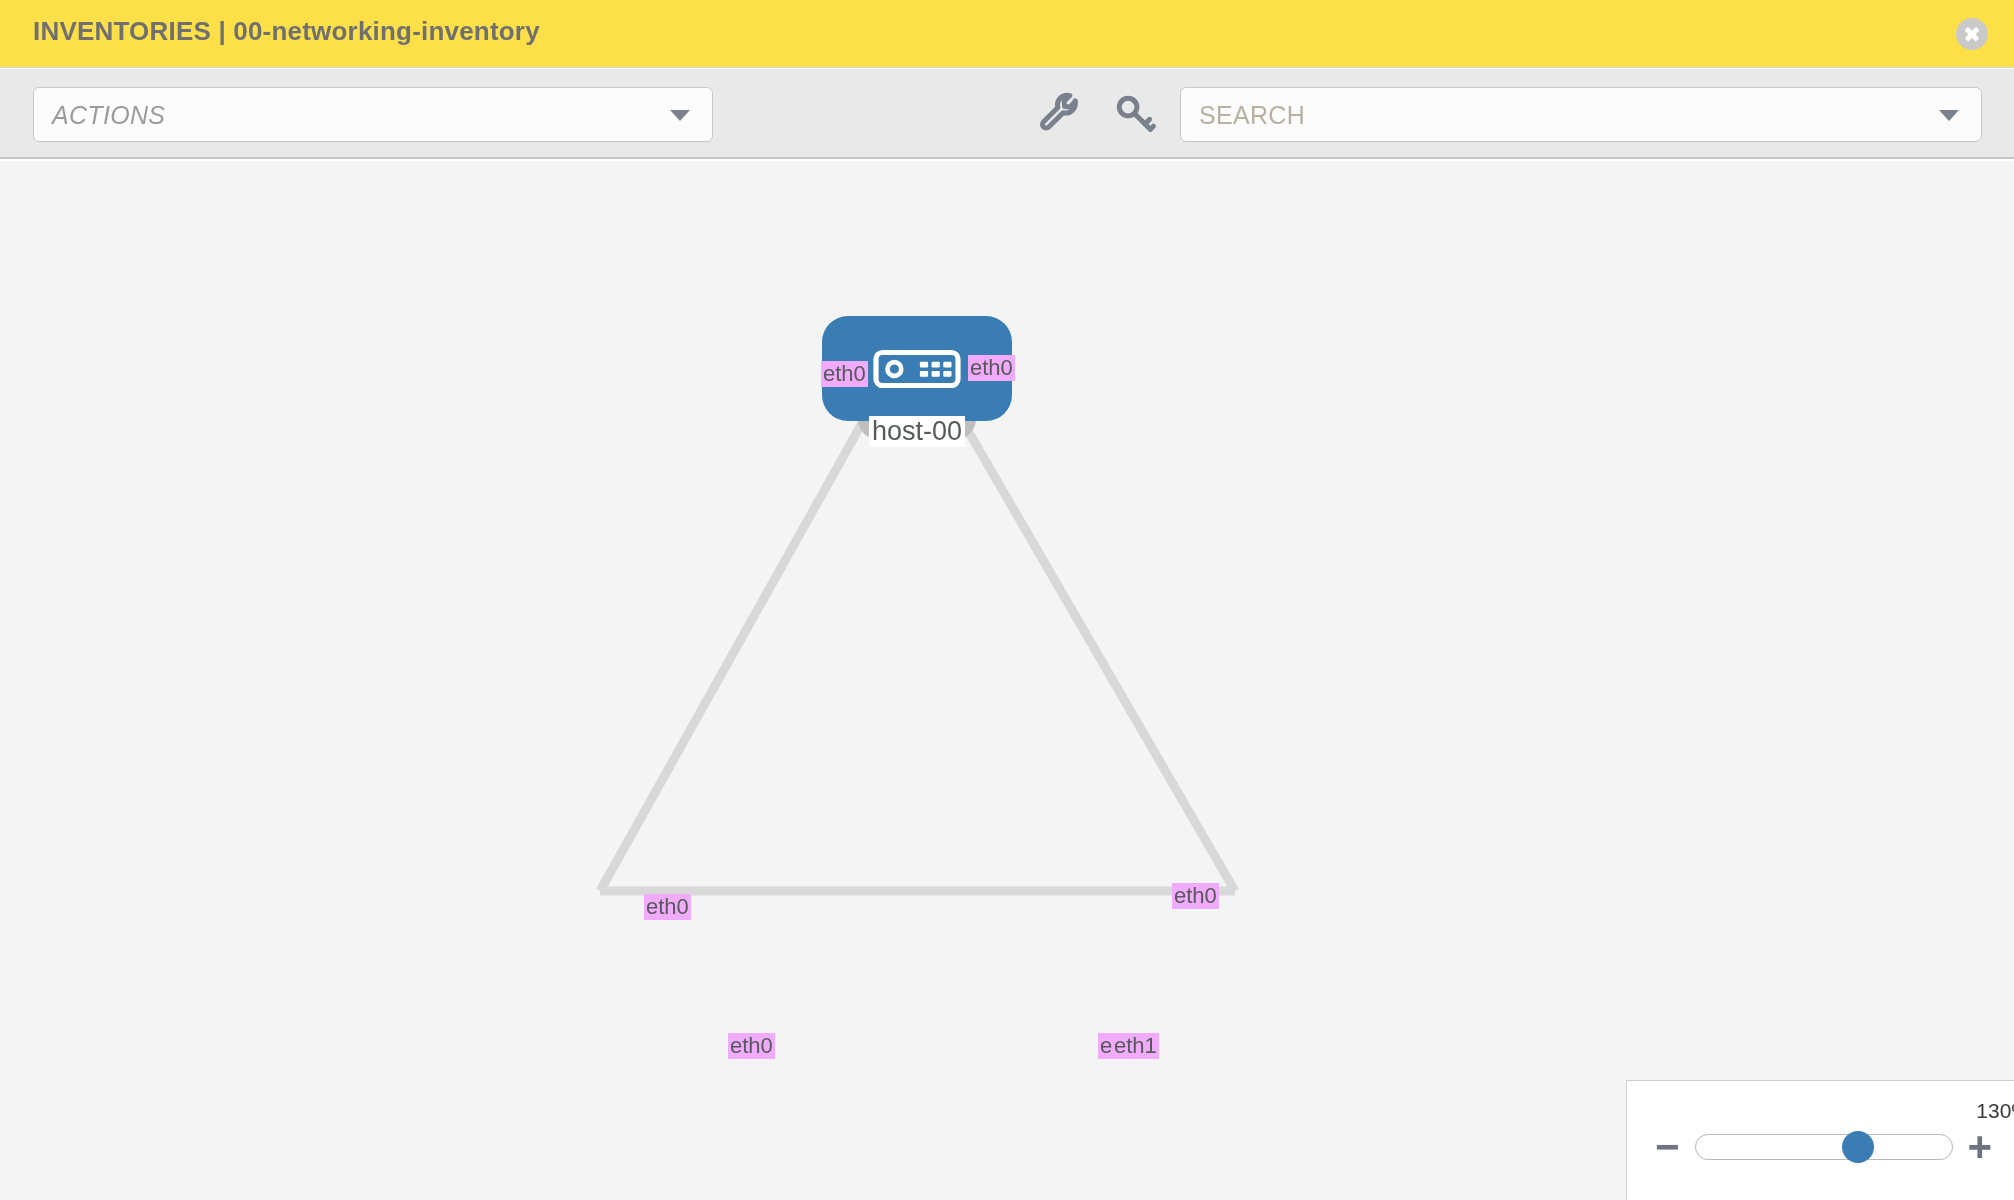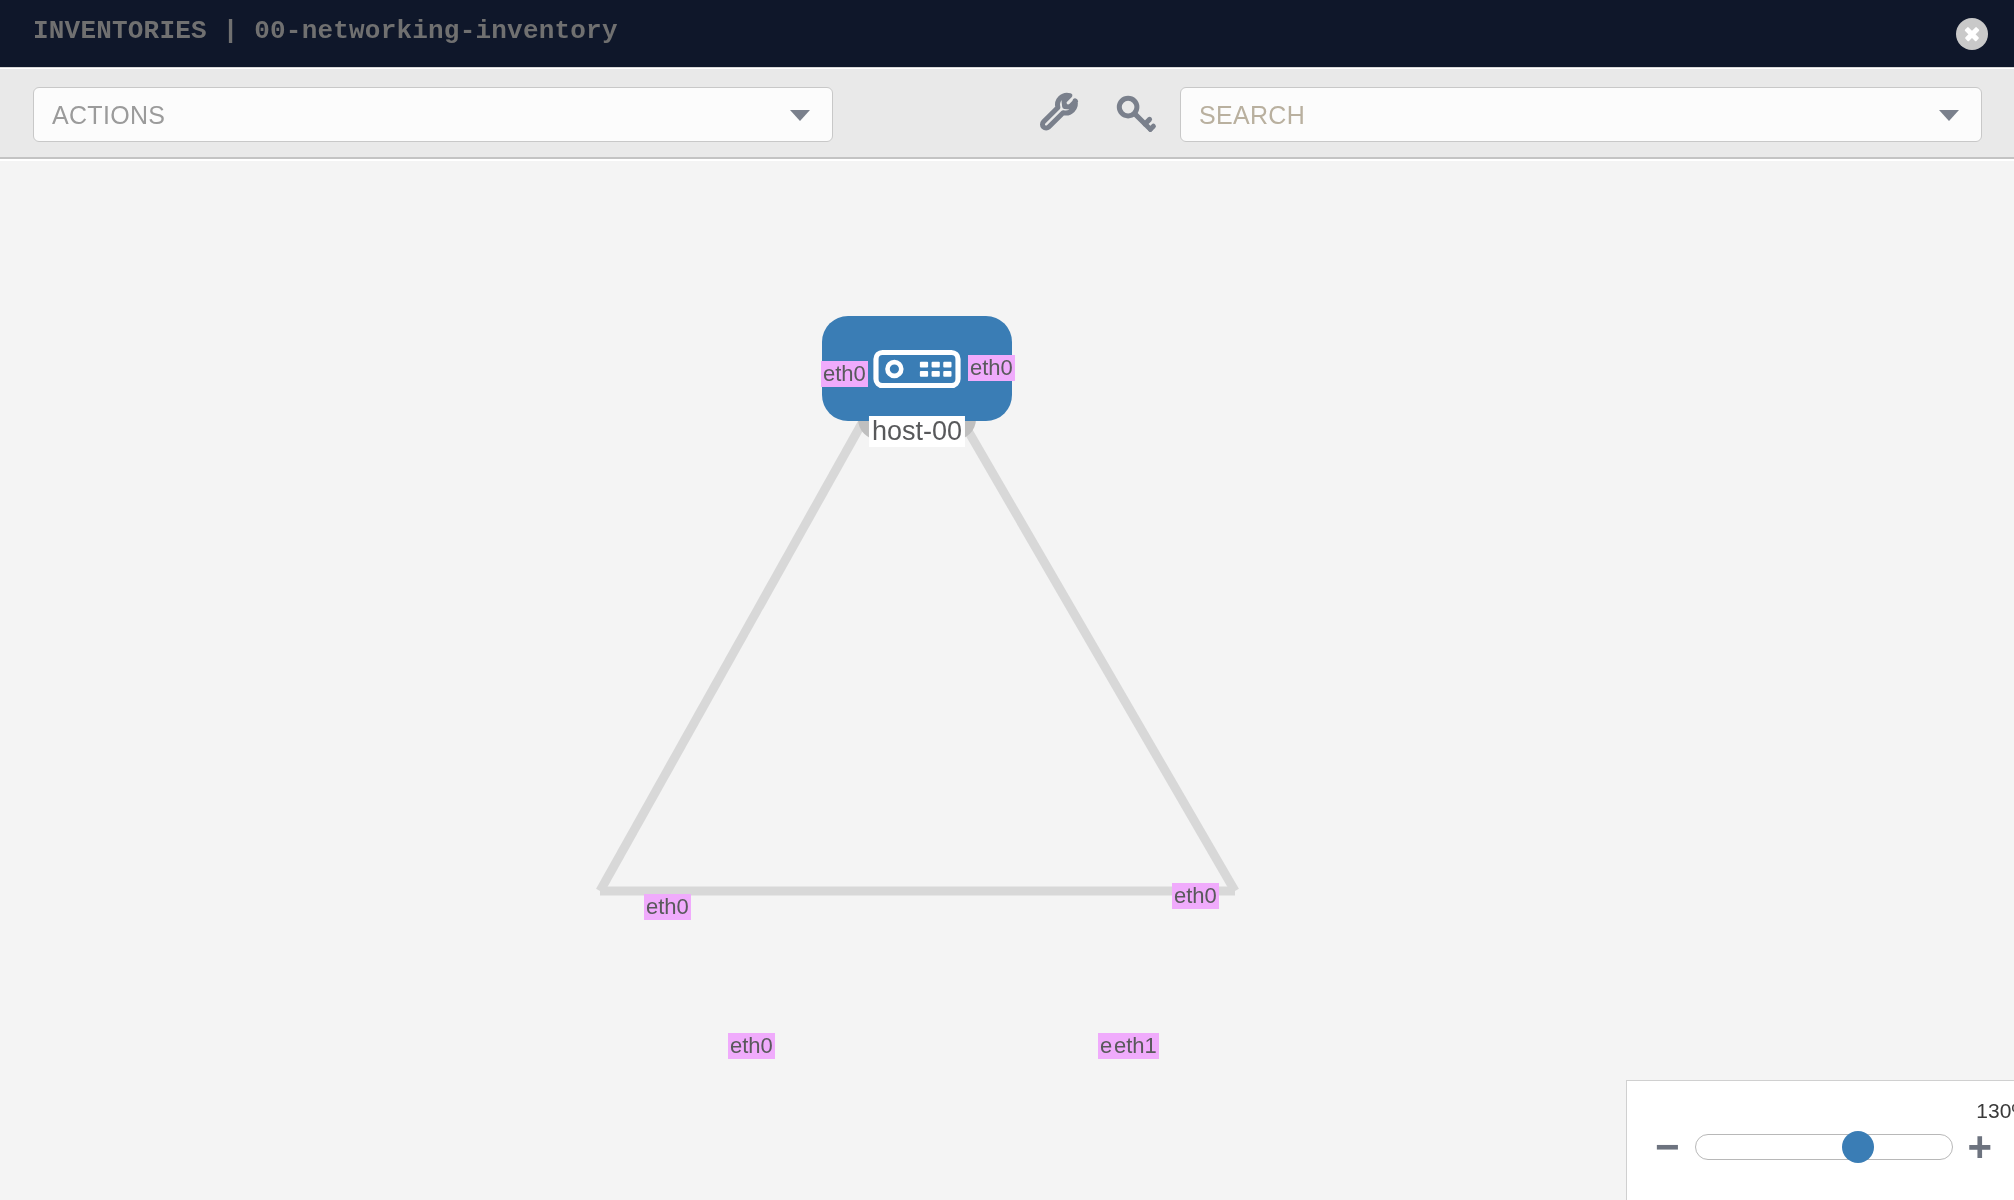--- a/index.html
+++ b/index.html
@@ -7,23 +7,22 @@
     width: 2014px; height: 1200px;
     font-family: "Liberation Sans", sans-serif;
     background: #ffffff;
     overflow: hidden;
   }
 
   
   .header {
     position: absolute; top: 0; left: 0;
     width: 2014px; height: 68px;
-    background: #0f172a;
+    background: #fde047;
     border-bottom: 1px solid #d7d7d7;
-    font-family: Liberation Mono, monospace;
   }
   .page-title {
     position: absolute; left: 33px; top: 16px;
     font-size: 26px; font-weight: bold;
     color: #707070; letter-spacing: .2px;
     white-space: nowrap;
   }
   .close-btn {
     position: absolute; right: 26px; top: 18px;
     width: 32px; height: 32px; border-radius: 50%;
@@ -40,25 +39,26 @@
 
   
   .toolbar {
     position: absolute; top: 69px; left: 0;
     width: 2014px; height: 90px;
     background: #e9e9e9;
     border-bottom: 2px solid #c3c3c3;
   }
   .actions-select {
     position: absolute; left: 33px; top: 18px;
-    width: 800px; height: 55px;
+    width: 680px; height: 55px;
     background: #fcfcfc;
     border: 1px solid #c8c8c8;
     border-radius: 6px;
     cursor: pointer;
+    font-style: italic;
   }
   .actions-label {
     position: absolute; left: 18px; top: 13px;
     font-size: 25px; color: #9b9b9b; letter-spacing: .3px;
   }
   .caret {
     position: absolute; right: 22px; top: 50%;
     margin-top: -5px;
     width: 0; height: 0;
     border-left: 10px solid transparent;

